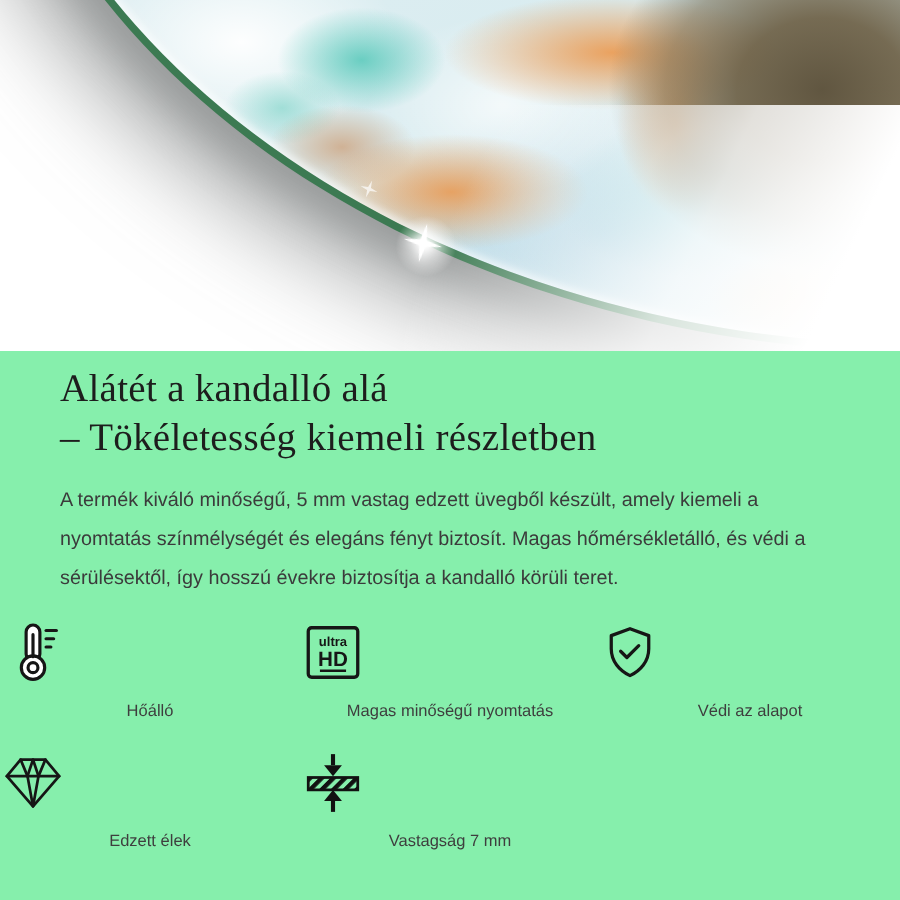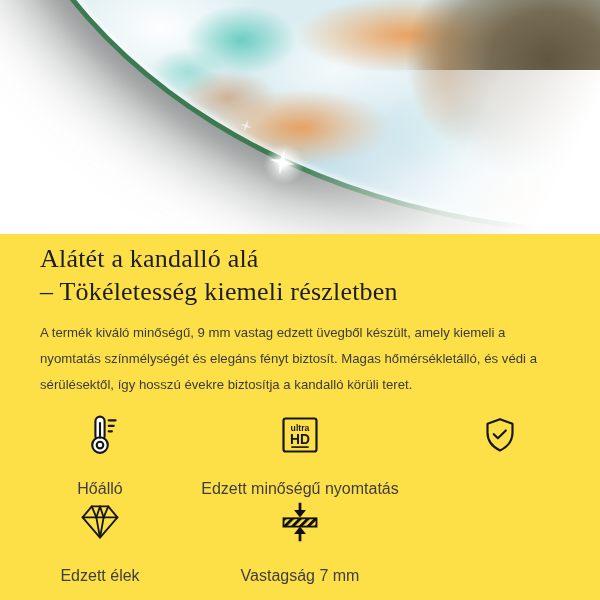--- a/index.html
+++ b/index.html
@@ -1,21 +1,21 @@
 <!DOCTYPE html>
 <html><head>
 <meta charset="utf-8">
 <style>
   html,body{margin:0;padding:0;}
   body{
     width:600px;height:600px;background:#ffffff;overflow:hidden;
     font-family:"Liberation Sans","DejaVu Sans",sans-serif;
     -webkit-font-smoothing:antialiased;
   }
-  .page{position:relative;width:600px;height:600px;background:#fde047;}
+  .page{position:relative;width:600px;height:600px;background:#86efac;}
 
   
   .hero{position:relative;width:600px;height:234px;background:#fff;overflow:hidden;}
   .glass-disc{
     position:absolute;left:-22px;top:-735px;width:1284px;height:970px;
     box-sizing:border-box;border-radius:50%;
     border:5px solid #3c7a52;
     background-color:#ddeef1;
     background-image:
       radial-gradient(190px 160px at 565px 790px, rgba(90,78,55,0.95) 0%, rgba(107,93,66,0.9) 30%, rgba(113,100,72,0.55) 55%, rgba(113,100,72,0) 75%),
@@ -64,22 +64,22 @@
     margin:12px 40px 0;width:512px;
     font-size:13.2px;line-height:26px;color:#3b3b3b;
   }
 
   
   .features{
     margin-top:14px;display:grid;grid-template-columns:repeat(3,1fr);
     row-gap:17px;text-align:center;
   }
   .feature{height:70px;}
-  .ficon{height:46px;display:flex;align-items:center;justify-content:center;}
-  .flabel{margin-top:23px;font-size:16px;line-height:15px;color:#3e3e3e;}
+  .ficon{height:46px;display:flex;align-items:center;}
+  .flabel{margin-top:9px;font-size:11px;line-height:15px;color:#3e3e3e;}
   svg{display:block;}
 </style>
 </head>
 <body>
 
 <div class="page">
 
   <div class="hero">
     <div class="glass-disc"></div>
     <div class="sparkle-glow"></div>
@@ -92,21 +92,21 @@
       <svg width="12" height="12" viewBox="0 0 26 26">
         <path d="M13 0 L15.2 10.8 L26 13 L15.2 15.2 L13 26 L10.8 15.2 L0 13 L10.8 10.8 Z" fill="#ffffff"></path>
       </svg>
     </div>
     <div class="hero-fade"></div>
   </div>
 
   <h1><span>Alátét a kandalló alá</span><br>
   <span>– Tökéletesség kiemeli részletben</span></h1>
 
-  <p class="desc">A termék kiváló minőségű, 9 mm vastag edzett üvegből készült, amely kiemeli a nyomtatás színmélységét és elegáns fényt biztosít. Magas hőmérsékletálló, és védi a sérülésektől, így hosszú évekre biztosítja a kandalló körüli teret.</p>
+  <p class="desc">A termék kiváló minőségű, 5 mm vastag edzett üvegből készült, amely kiemeli a nyomtatás színmélységét és elegáns fényt biztosít. Magas hőmérsékletálló, és védi a sérülésektől, így hosszú évekre biztosítja a kandalló körüli teret.</p>
 
   <div class="features">
 
     <div class="feature">
       <div class="ficon">
         <svg width="44" height="44" viewBox="0 0 48 48" fill="none" stroke="#161616" stroke-width="2.3" stroke-linecap="round" stroke-linejoin="round">
           <rect x="19" y="4" width="10" height="26" rx="5" fill="#ffffff"></rect>
           <circle cx="24" cy="35" r="8.5" fill="#ffffff"></circle>
           <line x1="24" y1="11" x2="24" y2="27"></line>
           <circle cx="24" cy="35" r="3.6"></circle>
@@ -120,30 +120,31 @@
 
     <div class="feature">
       <div class="ficon">
         <svg width="44" height="44" viewBox="0 0 48 48">
           <rect x="6" y="6" width="36" height="36" rx="2.5" fill="none" stroke="#161616" stroke-width="2.4"></rect>
           <text x="24" y="19.5" text-anchor="middle" font-family="Liberation Sans, sans-serif" font-size="9.5" font-weight="700" fill="#161616">ultra</text>
           <text x="24" y="34" text-anchor="middle" font-family="Liberation Sans, sans-serif" font-size="15" font-weight="800" fill="#161616">HD</text>
           <line x1="14.5" y1="37.2" x2="33.5" y2="37.2" stroke="#161616" stroke-width="1.8"></line>
         </svg>
       </div>
-      <div class="flabel">Edzett minőségű nyomtatás</div>
+      <div class="flabel">Magas minőségű nyomtatás</div>
     </div>
 
     <div class="feature">
       <div class="ficon">
         <svg width="40" height="40" viewBox="0 0 48 48" fill="none" stroke="#161616" stroke-width="2.6" stroke-linecap="round" stroke-linejoin="round">
           <path d="M24 5 L39 10.5 V21 C39 31 32.5 38.5 24 42.5 C15.5 38.5 9 31 9 21 V10.5 Z"></path>
           <path d="M16.5 23 L21.5 28 L31 18.5"></path>
         </svg>
       </div>
+      <div class="flabel">Védi az alapot</div>
     </div>
 
     <div class="feature">
       <div class="ficon">
         <svg width="44" height="44" viewBox="0 0 48 48" fill="none" stroke="#161616" stroke-width="2" stroke-linecap="round" stroke-linejoin="round">
           <path d="M15 7 H33 L43 19 L24 41 L5 19 Z"></path>
           <line x1="5" y1="19" x2="43" y2="19"></line>
           <path d="M15 7 L20 19 L24 41 L28 19 L33 7"></path>
           <path d="M24 7 L20 19 M24 7 L28 19"></path>
         </svg>

